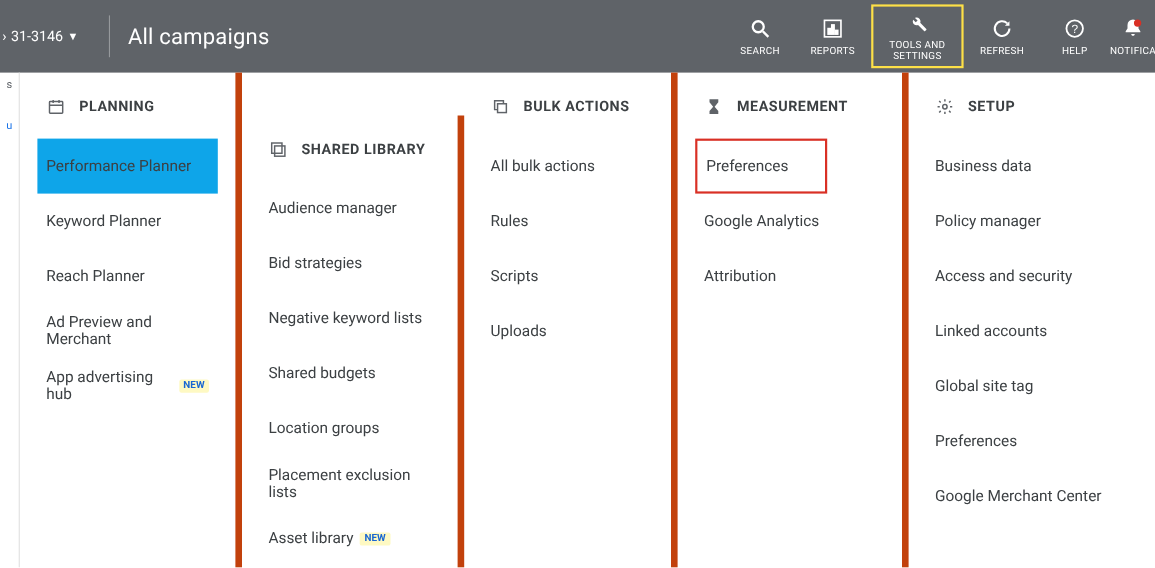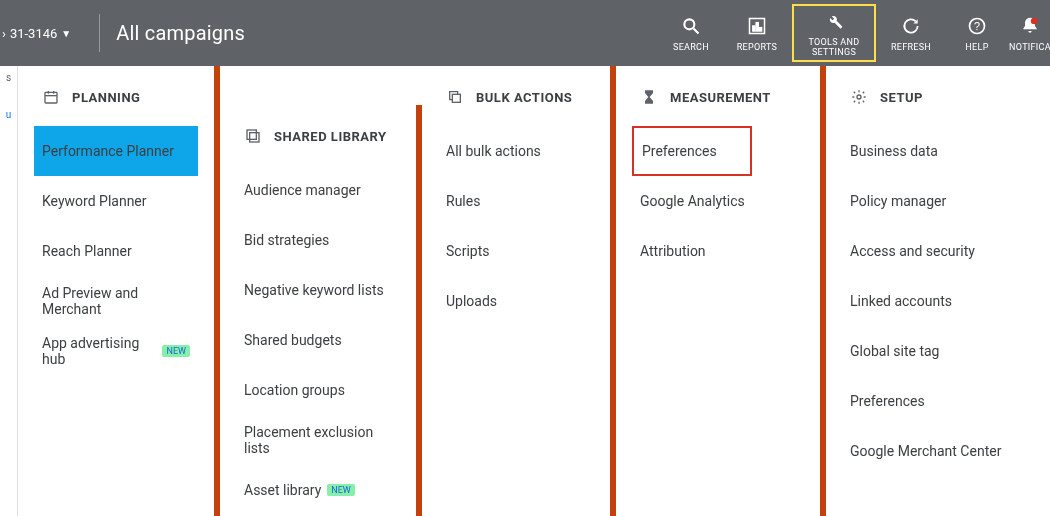--- a/index.html
+++ b/index.html
@@ -122,26 +122,26 @@
     background: #0ea5e9;
   }
   .menu-item.boxed {
     border: 2px solid #d93025;
     height: 50px;
     width: 120px;
   }
   .badge-new {
     display:inline-block;
     font-size:9px;
-    background:#86efac;
+    background:#fef9c3;
     color:#1967d2;
     border-radius:2px;
     padding:1px 4px;
     margin-left:6px;
-    font-weight:400;
+    font-weight:700;
     vertical-align: middle;
   }
   svg { display:block; }
 </style>
 </head>
 <body>
 
 <div class="header">
   <div class="acct">
     <span style="margin-right:4px;">›</span>

